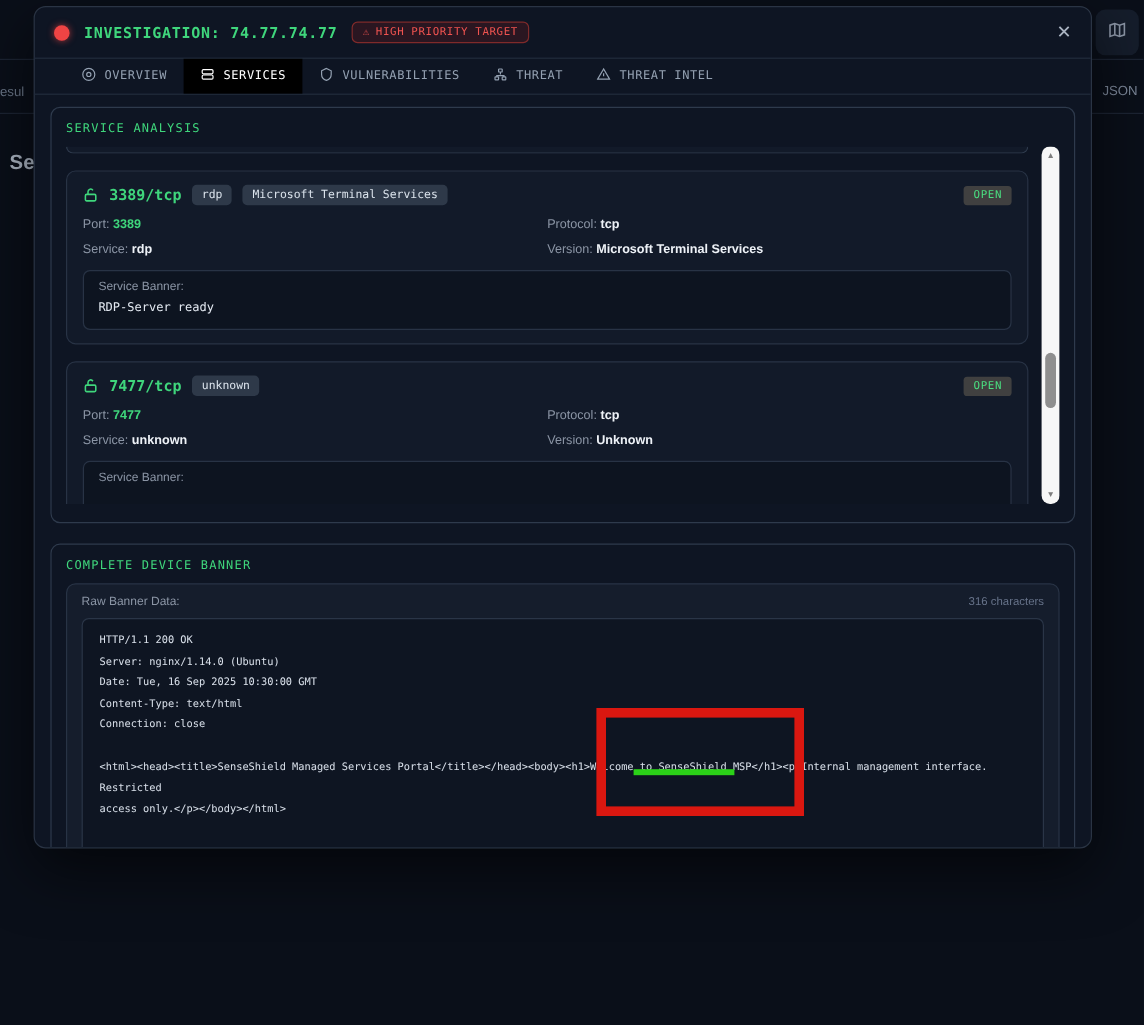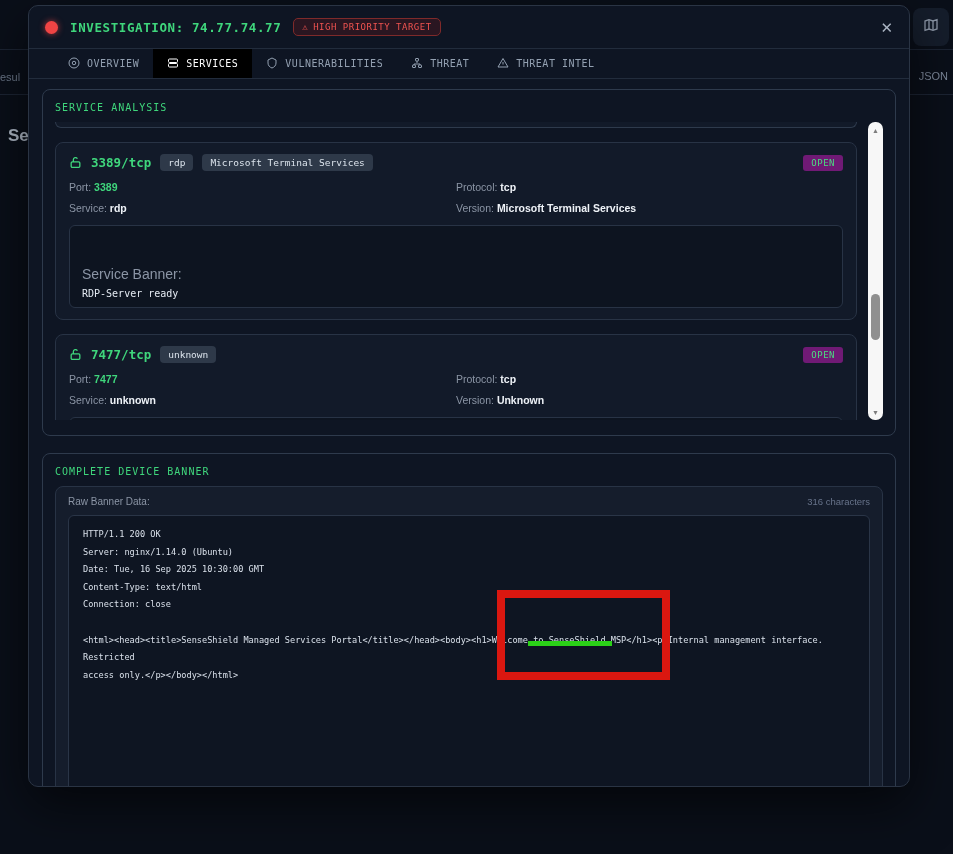--- a/index.html
+++ b/index.html
@@ -17,21 +17,21 @@
   .backdrop-bar-sub { position:absolute; left:0; top:50px; width:953px; height:45px; border-bottom:1px solid #1c2433; }
   .frag { position:absolute; color:#6b7789; font-size:12px; }
   .frag-74 { left:40px; top:16px; }
   .frag-esul { left:0px; top:71px; font-size:11px; }
   .frag-se { left:8px; top:126px; font-size:17px; font-weight:bold; color:#aeb8c6; }
   .map-btn { position:absolute; right:4px; top:8px; width:36px; height:38px; background:#151d2b; border-radius:8px; display:flex; align-items:center; justify-content:center; color:#8b95a5; }
   .json-lbl { position:absolute; right:5px; top:70px; color:#7c8799; font-size:11px; }
 
   
   .modal {
-    position:absolute; left:28px; top:5px; width:882px; height:782px;
+    position:absolute; left:28px; top:5px; width:882px; height:702px;
     background:#0e1523; border:1px solid #2a3444; border-radius:10px;
     box-shadow:0 18px 50px rgba(0,0,0,.6); z-index:10;
     display:flex; flex-direction:column; overflow:hidden;
   }
   .modal-header { height:43px; flex:0 0 43px; display:flex; align-items:center; gap:12px; padding:0 16px; border-bottom:1px solid #222c3c; }
   .status-dot { width:13px; height:13px; border-radius:50%; background:#ef4444; box-shadow:0 0 6px rgba(239,68,68,.7); }
   .modal-title { color:#3fd67c; font-size:12.5px; font-weight:bold; letter-spacing:.6px; }
   .priority-badge { display:flex; align-items:center; gap:5px; color:#ef5350; background:rgba(127,29,29,.25); border:1px solid #7f2a2a; border-radius:5px; font-size:9px; padding:3px 8px; letter-spacing:.5px; }
   .close-btn { margin-left:auto; color:#aab4c2; font-size:15px; cursor:pointer; background:none; border:none; line-height:1; }
 
@@ -48,27 +48,27 @@
   .section-services { height:347px; flex:0 0 347px; margin-bottom:17px; }
   .section-banner { flex:1; }
 
   
   .scrollwrap { position:relative; height:298px; overflow:hidden; padding-right:26px; }
   .partial-card { height:6px; border:1px solid #2e3a4c; border-top:none; border-radius:0 0 8px 8px; background:#121a29; }
   .svc-card { margin-top:14px; background:#121a29; border:1px solid #283345; border-radius:8px; padding:11px 13px; }
   .svc-head { display:flex; align-items:center; gap:9px; margin-bottom:10px; }
   .svc-port { color:#3fd67c; font-size:12.5px; font-weight:bold; }
   .svc-tag { background:#2e3949; color:#dbe3ec; border-radius:4px; font-size:9.5px; padding:3px 8px; }
-  .open-badge { margin-left:auto; background:#701a75; color:#4ade80; border-radius:3px; font-size:9px; padding:3px 8px; letter-spacing:.5px; }
+  .open-badge { margin-left:auto; background:#404040; color:#4ade80; border-radius:3px; font-size:9px; padding:3px 8px; letter-spacing:.5px; }
   .svc-grid { display:grid; grid-template-columns:1fr 1fr; row-gap:9px; font-size:10.5px; }
   .fld-label { color:#8b95a5; }
   .fld-value { color:#eef2f7; font-weight:600; }
   .fld-value.green { color:#3fd67c; }
   .svc-banner { margin-top:11px; background:#0d1420; border:1px solid #283345; border-radius:6px; padding:8px 12px; min-height:50px; }
-  .svc-banner-label { color:#8b95a5; font-size:14px; margin-bottom:6px;margin-top:32px; }
+  .svc-banner-label { color:#8b95a5; font-size:10px; margin-bottom:6px; }
   .svc-banner-text { color:#e4eaf2; font-size:10px; }
 
   
   .vscrollbar { position:absolute; top:0; right:0; width:15px; height:298px; background:#f7f7f7; border-radius:7px; }
   .vsb-arrow { position:absolute; left:0; width:15px; height:14px; display:flex; align-items:center; justify-content:center; color:#7d7d7d; font-size:7px; cursor:pointer; }
   .vsb-up { top:1px; } .vsb-down { bottom:1px; }
   .vsb-thumb { position:absolute; left:3px; width:9px; top:172px; height:46px; background:#8f8f8f; border-radius:5px; cursor:grab; }
 
   
   .raw-wrap { background:#151d2c; border:1px solid #283345; border-radius:8px; padding:9px 12px; height:332px; }

